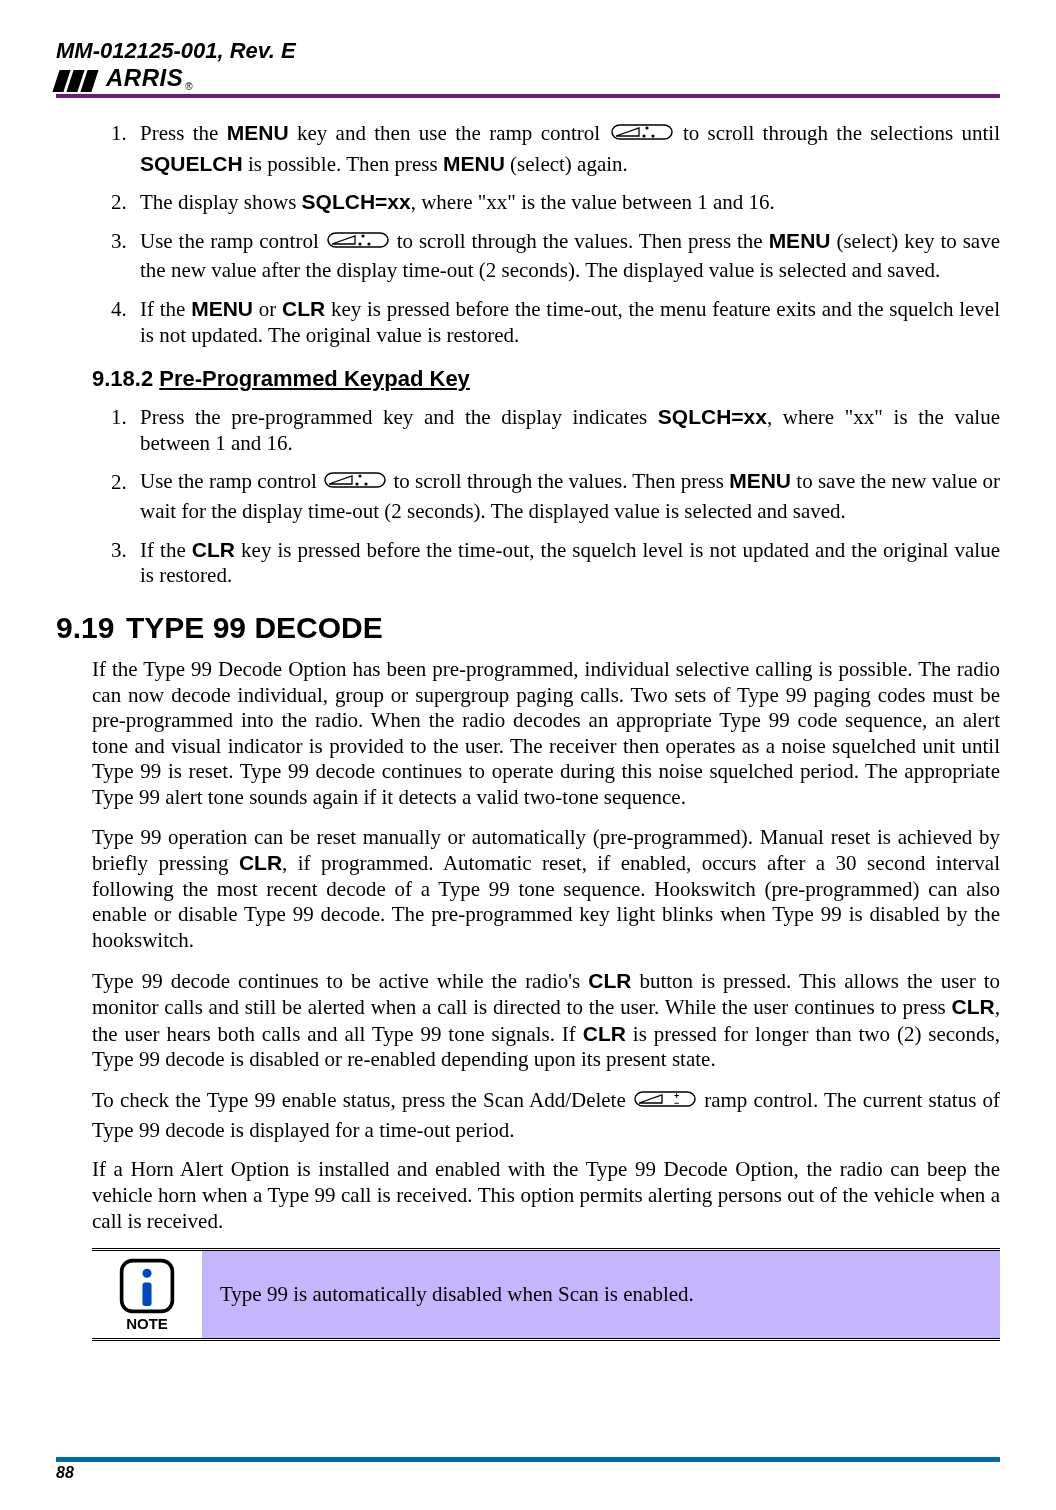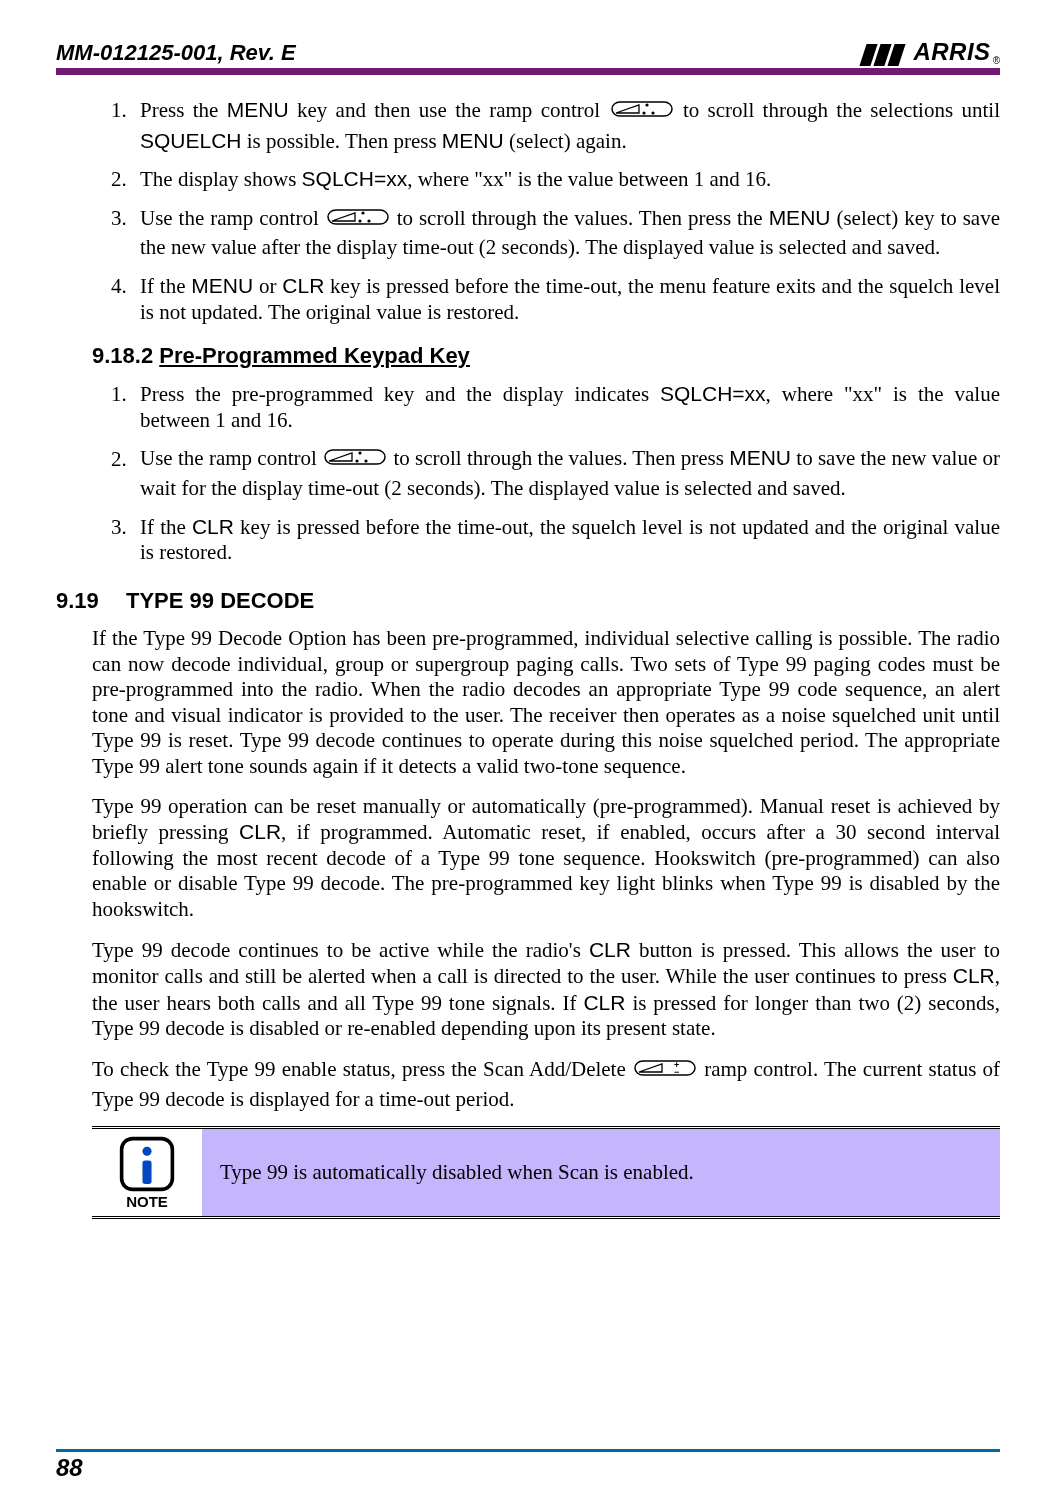--- a/index.html
+++ b/index.html
@@ -10,23 +10,24 @@
     color: #000;
     width: 1056px;
     height: 1510px;
     box-sizing: border-box;
     padding: 38px 56px 30px 56px;
     position: relative;
   }
   .header {
     display: flex;
     justify-content: space-between;
-    align-items: flex-end;
-    border-bottom: 7px solid #701a75;
+    align-items: flex-start;
+    border-bottom: 4px solid #701a75;
     padding-bottom: 2px;
+    flex-direction: column;
   }
   .docnum {
     font-family: Arial, Helvetica, sans-serif;
     font-weight: bold;
     font-style: italic;
     font-size: 22px;
   }
   .logo {
     display: flex;
     align-items: flex-end;
@@ -58,42 +59,42 @@
   h3 {
     font-family: Arial, Helvetica, sans-serif;
     font-weight: bold;
     font-size: 22px;
     margin: 0 0 12px 0;
   }
   h3 .udl { text-decoration: underline; }
   h2 {
     font-family: Arial, Helvetica, sans-serif;
     font-weight: bold;
-    font-size: 22px;
+    font-size: 30px;
     margin: 22px 0 12px -36px;
   }
   .h2num { display: inline-block; width: 70px; }
   ol {
     margin: 0 0 18px 0;
     padding-left: 40px;
   }
   li {
     font-size: 21px;
     line-height: 1.22;
     margin-bottom: 12px;
     text-align: justify;
     padding-left: 8px;
   }
   p {
     font-size: 21px;
     line-height: 1.22;
     margin: 0 0 14px 0;
     text-align: justify;
   }
-  b, .bold { font-family: Arial, Helvetica, sans-serif; font-weight: normal; }
+  b, .bold { font-family: Arial, Helvetica, sans-serif; font-weight: bold; }
   .ramp-icon, .scan-icon {
     display: inline-block;
     vertical-align: middle;
     margin: 0 2px;
   }
   .note-box {
     display: flex;
     align-items: stretch;
     margin-top: 10px;
     border-top: 3px double #000;
@@ -123,23 +124,23 @@
     font-size: 15px;
     margin-top: 0;
   }
   .pagenum {
     position: absolute;
     left: 56px;
     bottom: 28px;
     font-family: Arial, Helvetica, sans-serif;
     font-weight: bold;
     font-style: italic;
-    font-size: 24px;
+    font-size: 16px;
     width: 944px;
-    border-top: 3px solid #0369a1;
+    border-top: 5px solid #0369a1;
     padding-top: 2px;
   }
 </style>
 </head>
 <body>
 
 <div class="header">
   <div class="docnum">MM-012125-001, Rev. E</div>
   <div class="logo">
     <span class="logo-parallelogram"></span>
@@ -219,20 +220,21 @@
 
   <p>
     <span>To check the Type 99 enable status, press the Scan Add/Delete </span><span class="scan-icon"><svg width="62" height="24" viewBox="0 0 62 24">
           <rect x="1" y="5" width="60" height="14" rx="8" fill="none" stroke="#000" stroke-width="1.5"></rect>
           <path d="M5 16 L28 16 L28 8 Z" fill="none" stroke="#000" stroke-width="1.3"></path>
           <text x="40" y="12" font-size="9" font-family="Arial" font-weight="bold">+</text>
           <text x="40" y="19" font-size="9" font-family="Arial" font-weight="bold">−</text>
         </svg></span><span> ramp control. The current status of Type 99 decode is displayed for a time-out period.</span>
   </p>
 
+  <p>If a Horn Alert Option is installed and enabled with the Type 99 Decode Option, the radio can beep the vehicle horn when a Type 99 call is received. This option permits alerting persons out of the vehicle when a call is received.</p>
 
   <div class="note-box">
     <div class="note-icon-cell">
       <svg class="note-svg" viewBox="0 0 64 64">
         <rect x="4" y="4" width="56" height="56" rx="12" fill="none" stroke="#000" stroke-width="4"></rect>
         <circle cx="32" cy="18" r="5" fill="#0047c2"></circle>
         <rect x="27" y="28" width="10" height="26" rx="3" fill="#0047c2"></rect>
       </svg>
       <div class="note-label">NOTE</div>
     </div>

